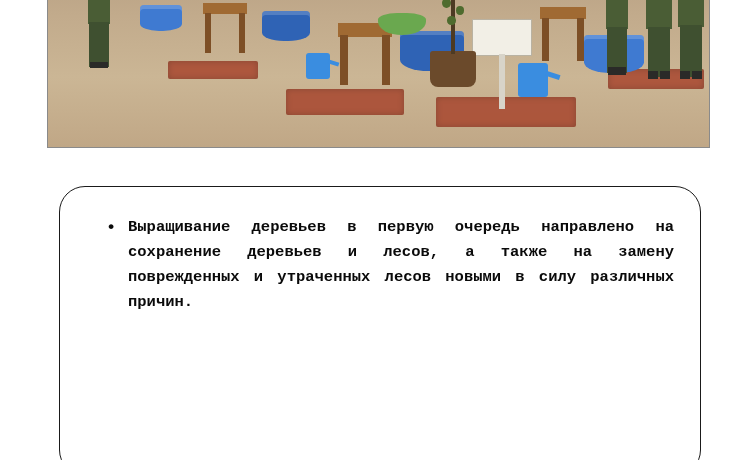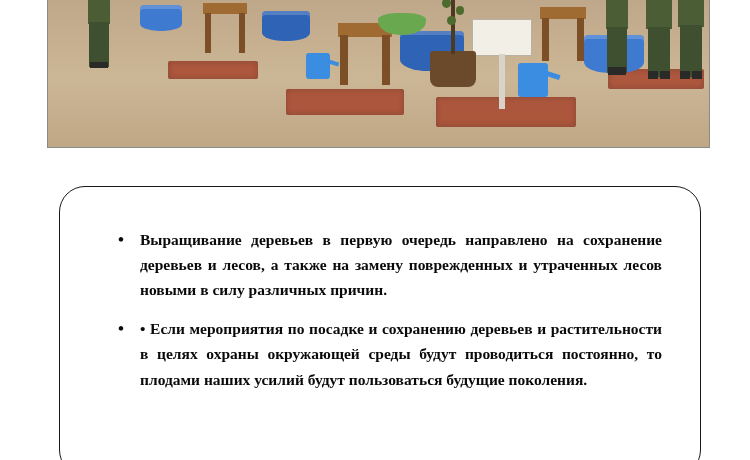--- a/index.html
+++ b/index.html
@@ -162,23 +162,24 @@
     left: 59px;
     top: 186px;
     width: 642px;
     height: 290px;
     border: 1.5px solid #1a1a1a;
     border-radius: 26px;
     box-sizing: border-box;
     background: #ffffff;
   }
   .bullets {
-    margin: 12px;
+    margin: 0;
     padding: 28px 26px 0 46px;
     list-style: none;
+    font-family: Liberation Mono, monospace;
   }
   .bullets li {
     position: relative;
     font-size: 15.5px;
     line-height: 1.62;
     font-weight: bold;
     color: #0a0a0a;
     text-align: justify;
     text-justify: inter-word;
     margin-bottom: 14px;
@@ -269,15 +270,14 @@
       <div class="legs"></div>
       <div class="boot" style="left:8%;"></div>
       <div class="boot" style="right:8%;"></div>
     </div>
   </div>
 </div>
 
 <div class="callout">
   <ul class="bullets">
     <li>Выращивание деревьев в первую очередь направлено на сохранение деревьев и лесов, а также на замену поврежденных и утраченных лесов новыми в силу различных причин.</li>
-    <li>• Если мероприятия по посадке и сохранению деревьев и растительности в целях охраны окружающей среды будут проводиться постоянно, то плодами наших усилий будут пользоваться будущие поколения.</li>
   </ul>
 </div>
 
 </body></html>

